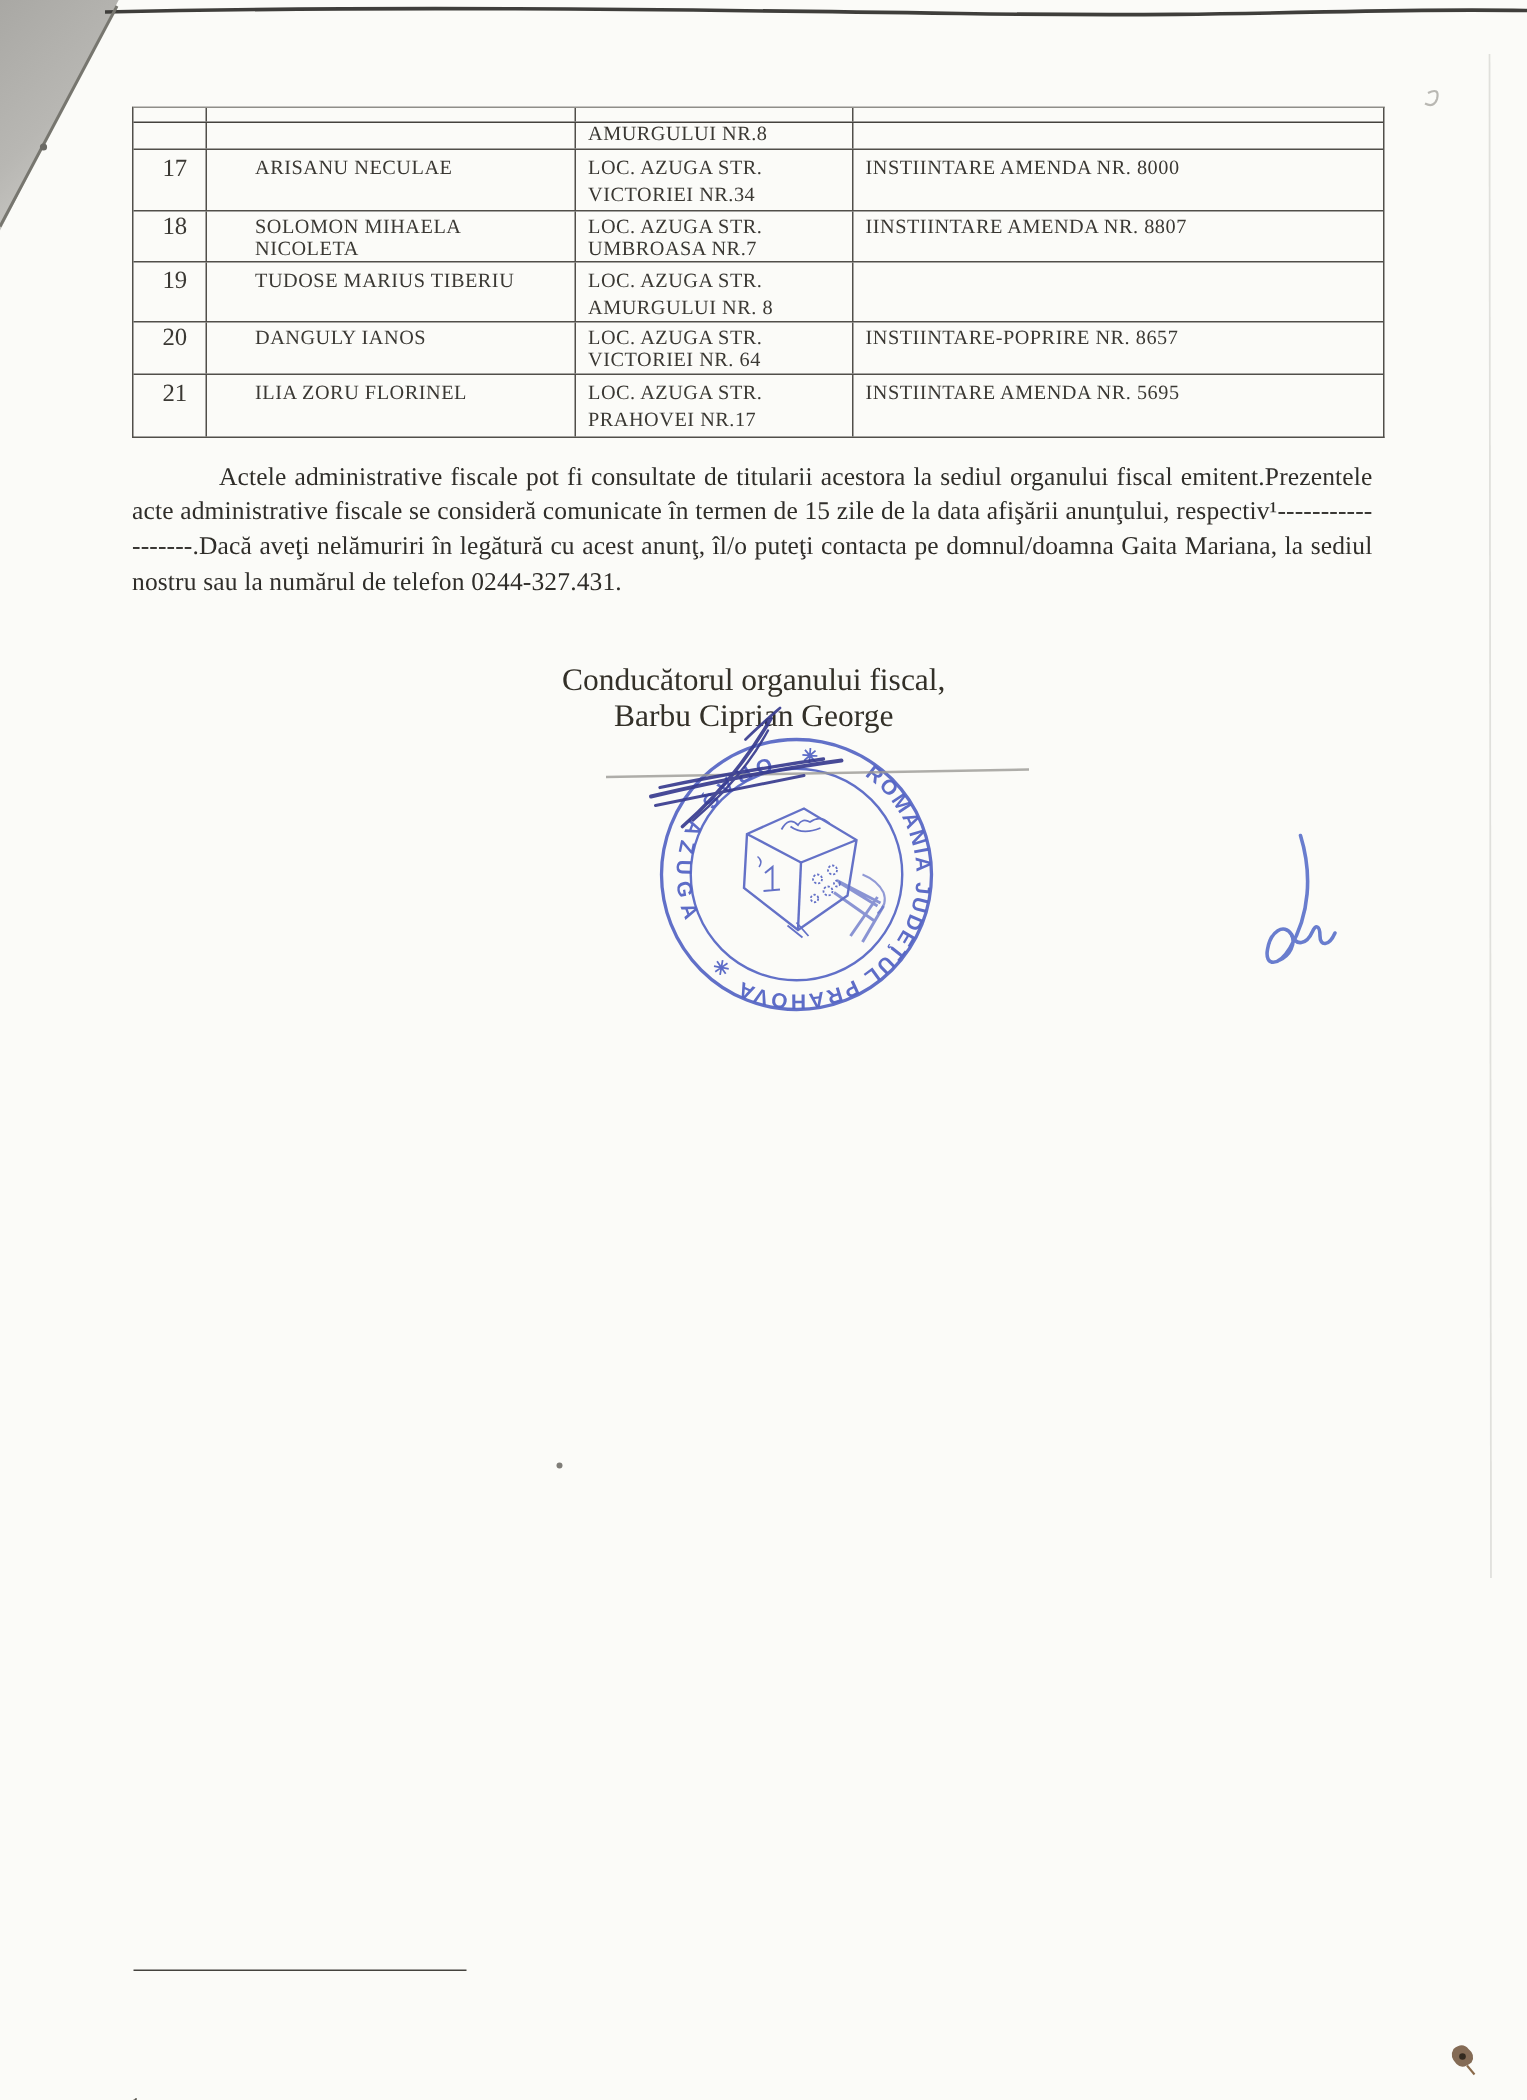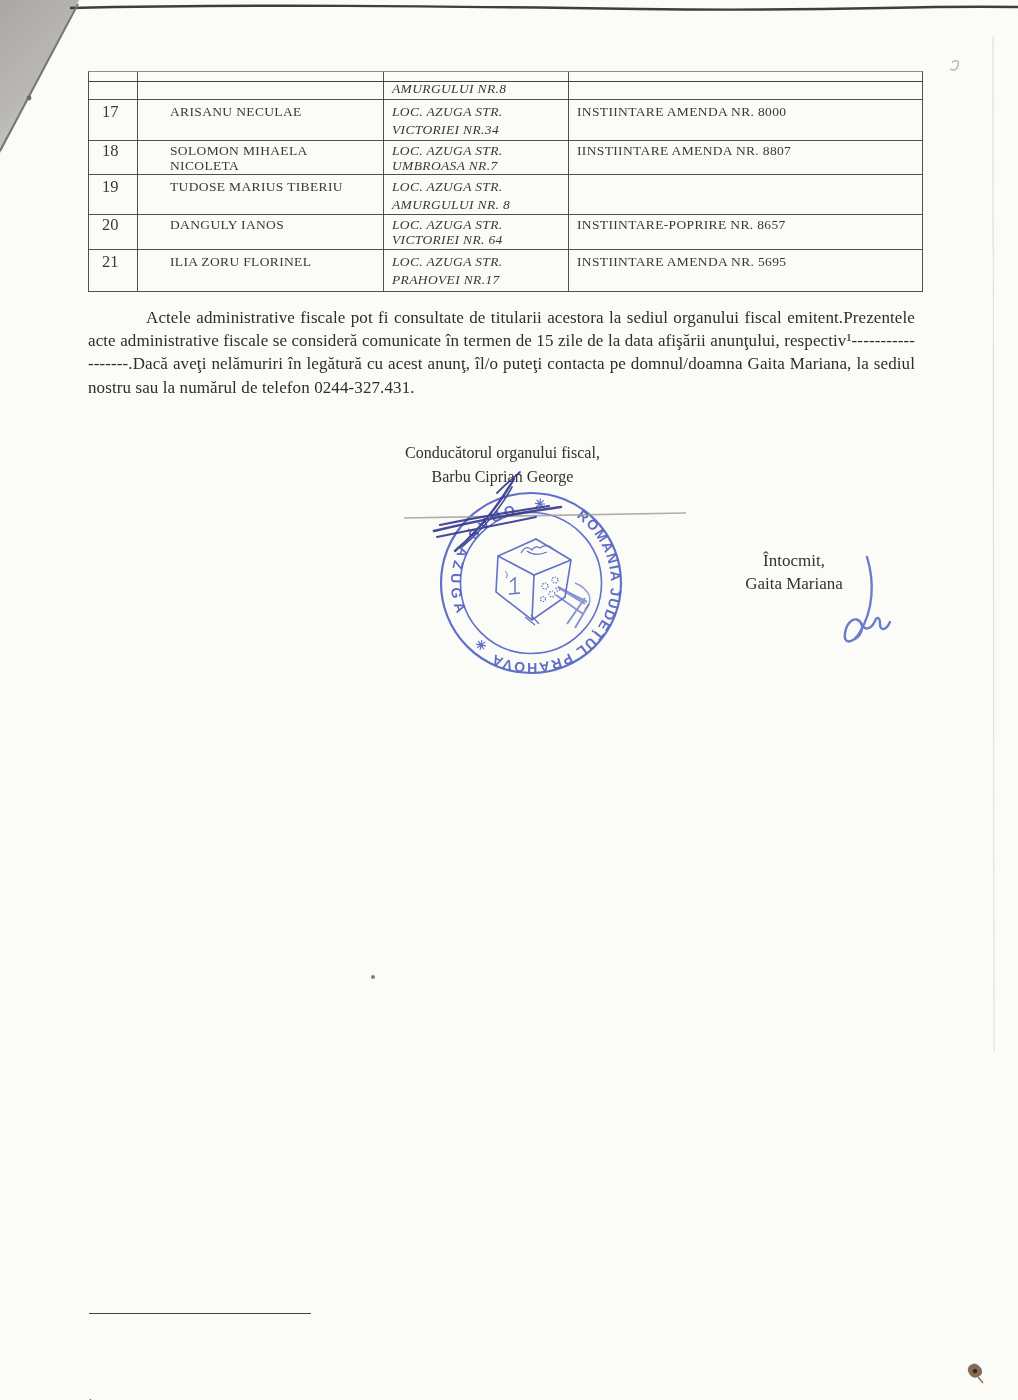--- a/index.html
+++ b/index.html
@@ -16,33 +16,33 @@
   .tbl{position:absolute;left:88px;top:71px;width:835px;box-sizing:border-box;
        border-left:1.6px solid #514f4a;border-right:1.6px solid #514f4a;
        border-bottom:1.6px solid #514f4a;border-top:1px solid #8f8e89;
        font-size:13.5px;letter-spacing:.35px;color:#3a3833;}
   .trow{display:flex;box-sizing:border-box;border-top:1.4px solid #514f4a;}
   .trow.first{border-top:none;}
   .trow.cutline{border-top:1.8px solid #44423e;}
   .c{box-sizing:border-box;padding:3px 6px 0 8px;line-height:17.5px;overflow:hidden;}
   .tight .c{line-height:15.2px;padding-top:2px;}
   .c1{width:49px;border-right:1.4px solid #514f4a;font-size:16.5px;
-      padding-left:13px;letter-spacing:0;}
+      padding-left:13px;letter-spacing:0;text-align:center;}
   .c2{width:222px;border-right:1.4px solid #514f4a;margin-left:24px;}
-  .c3{width:185px;border-right:1.4px solid #514f4a;font-style:italic;}
+  .c3{width:185px;border-right:1.4px solid #514f4a;}
   .c4{flex:1;}
   .clip-in{margin-top:-6px;line-height:20px;}
 
   
   .para{position:absolute;left:88px;top:306px;width:827px;
         font-size:17px;line-height:23.2px;text-align:justify;text-indent:58px;
         color:#2f2d29;letter-spacing:.1px;}
 
   .sig-center{position:absolute;left:300px;top:441px;width:405px;
-        text-align:center;font-size:16px;line-height:24px;color:#333028;}
+        text-align:center;font-size:21px;line-height:24px;color:#333028;}
   .sig-right{position:absolute;left:726px;top:549px;width:136px;
         text-align:center;font-size:17px;line-height:23px;color:#36332c;}
 
   .footnote-rule{position:absolute;left:89px;top:1313px;width:222px;
         border-top:1.6px solid #45433e;}
   .footnote{position:absolute;left:88px;top:1397px;font-size:15px;color:#38362f;}
   .footnote sup{font-size:10px;vertical-align:6px;margin-right:4px;}
 
   .stamp-svg{position:absolute;left:437px;top:489px;}
   .artifacts{position:absolute;inset:0;pointer-events:none;}
@@ -135,24 +135,20 @@
     </div>
   </div>
 
   <div class="para">Actele administrative fiscale pot fi consultate de titularii acestora la sediul organului fiscal emitent.Prezentele acte administrative fiscale se consideră comunicate în termen de 15 zile de la data afişării anunţului, respectiv¹------------------.Dacă aveţi nelămuriri în legătură cu acest anunţ, îl/o puteţi contacta pe domnul/doamna Gaita Mariana, la sediul nostru sau la numărul de telefon 0244-327.431.</div>
 
   <div class="sig-center">
     <div>Conducătorul organului fiscal,</div>
     <div>Barbu Ciprian George</div>
   </div>
 
-  <div class="sig-right">
-    <div>Întocmit,</div>
-    <div>Gaita Mariana</div>
-  </div>
 
   <svg class="stamp-svg" width="188" height="188" viewBox="0 0 188 188">
     <defs>
       <path id="cw" d="M 94 14 A 80 80 0 1 1 93.9 14"></path>
       <path id="ccw" d="M 94 14 A 80 80 0 1 0 94.1 14"></path>
     </defs>
     <g stroke="#5565c4" fill="none" opacity="0.92">
       <circle cx="94" cy="94" r="90" stroke-width="2.2"></circle>
       <circle cx="94" cy="94" r="70.5" stroke-width="1.6"></circle>
     </g>

